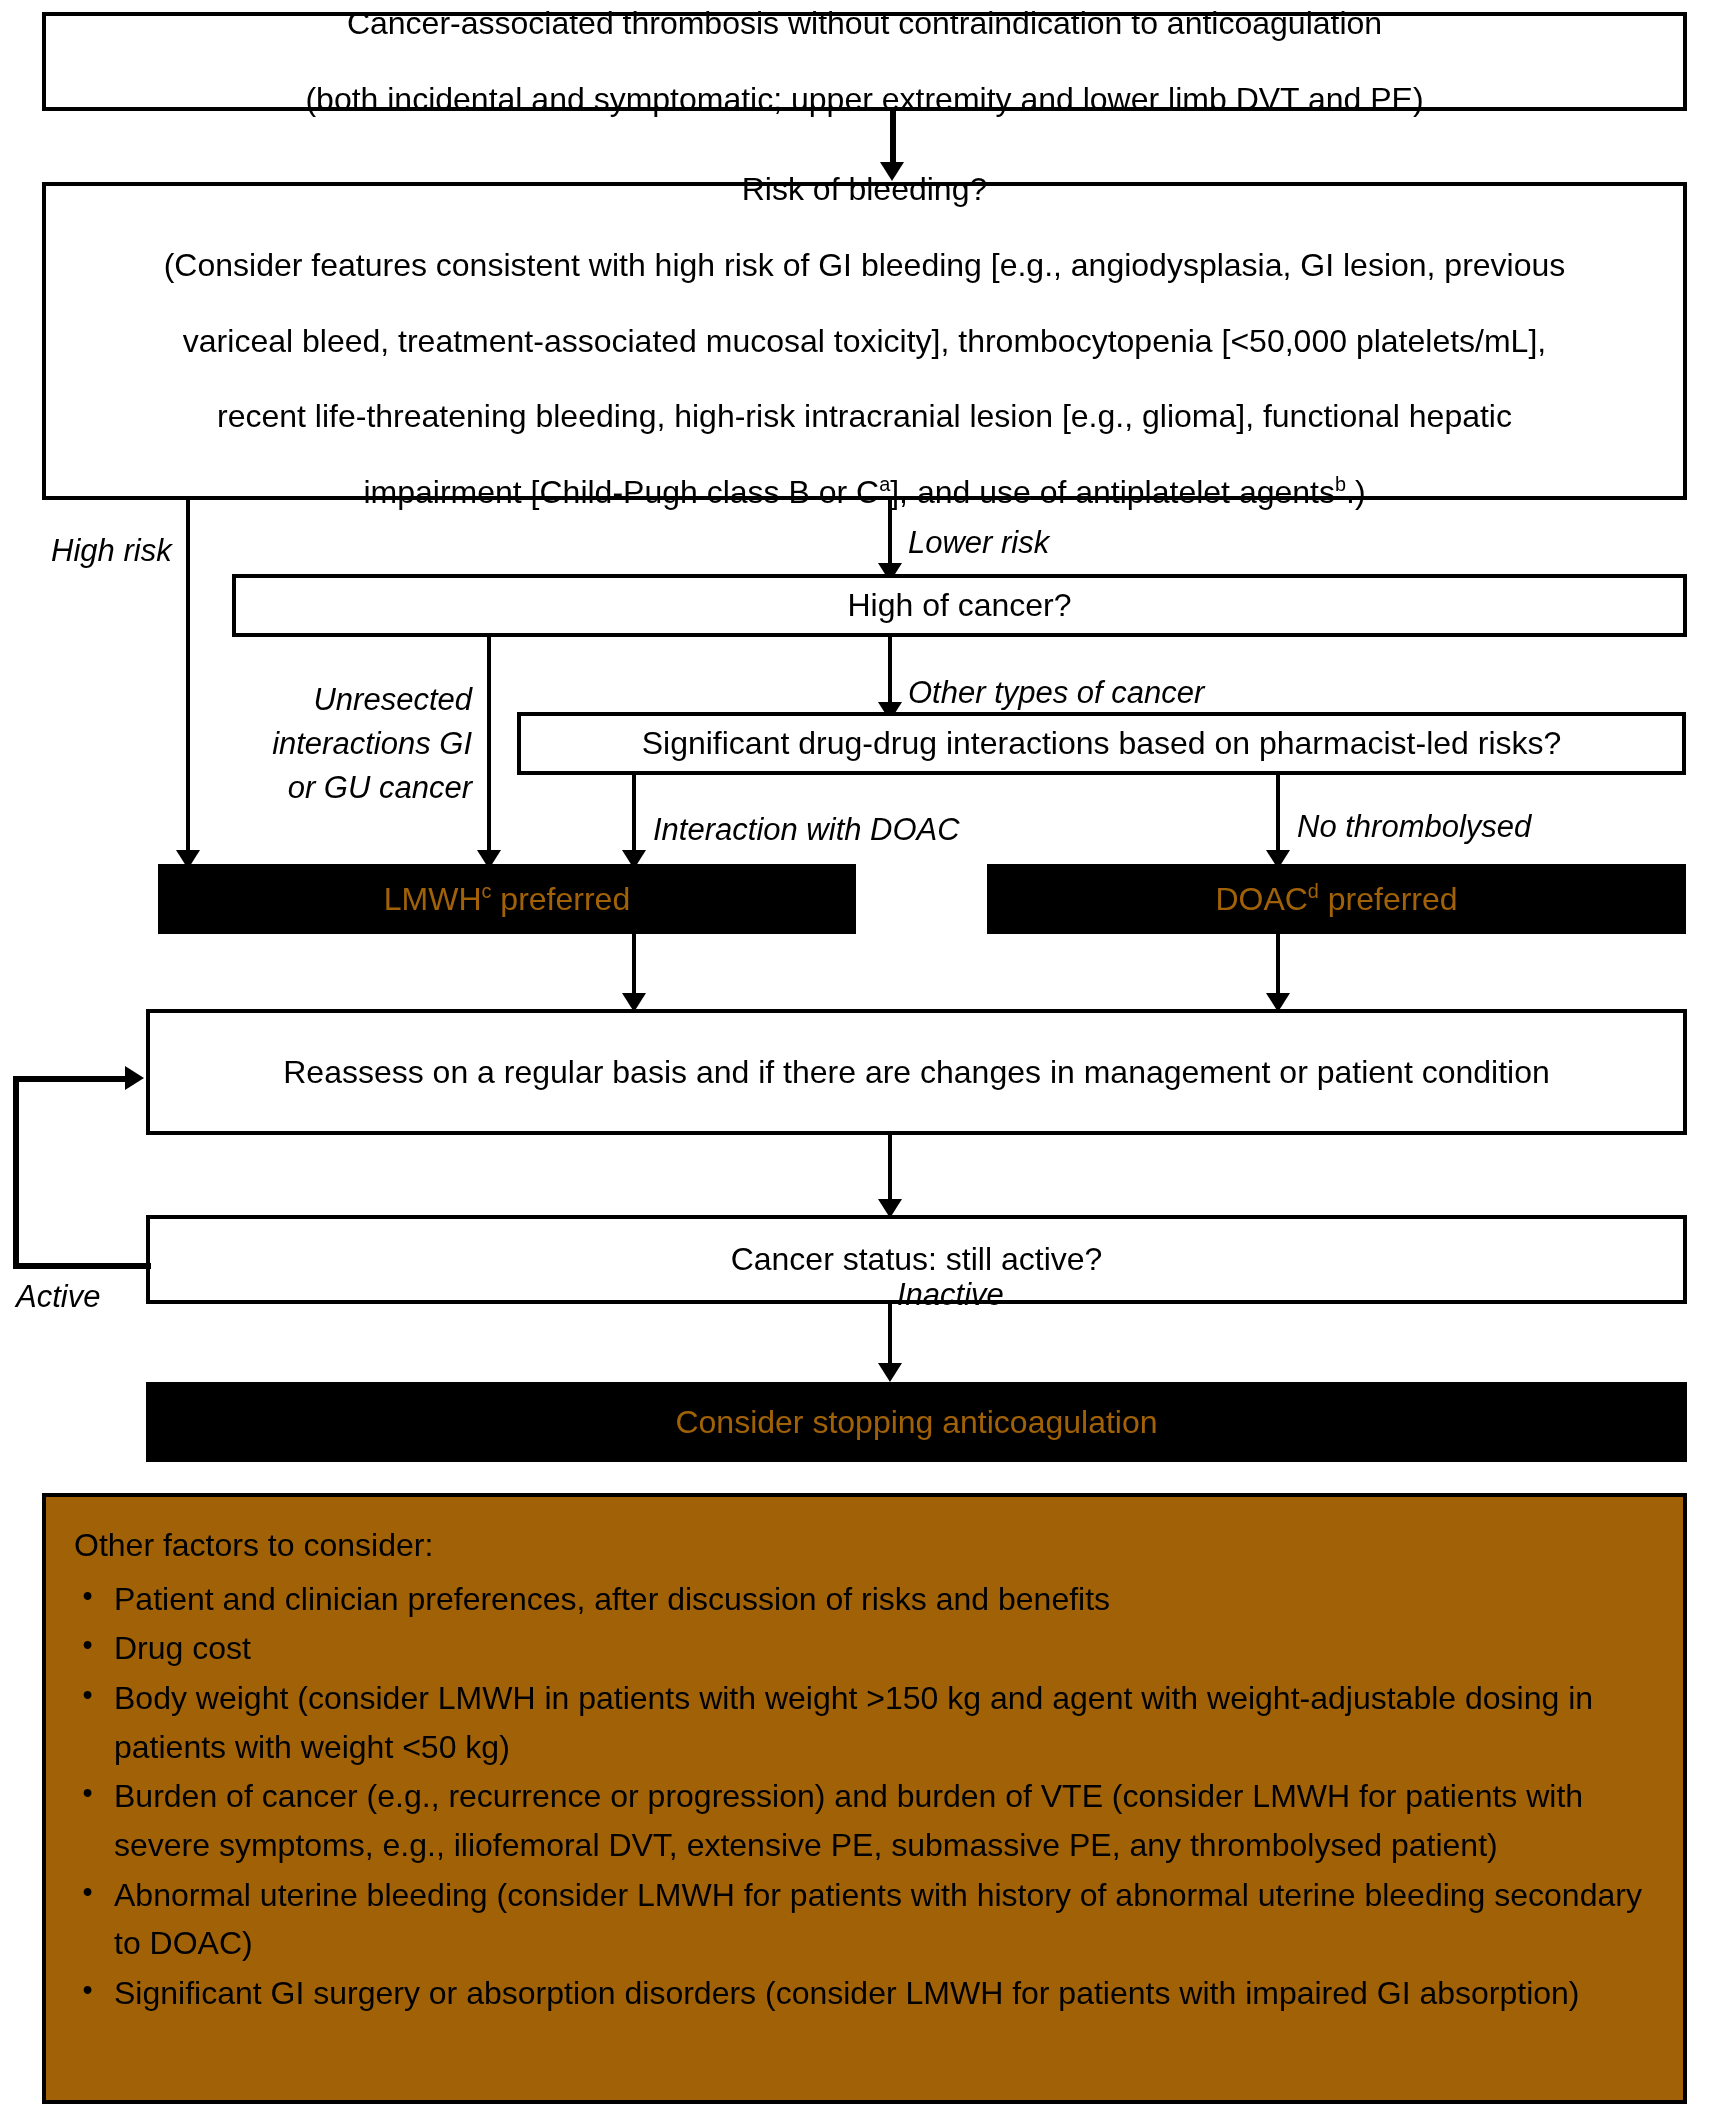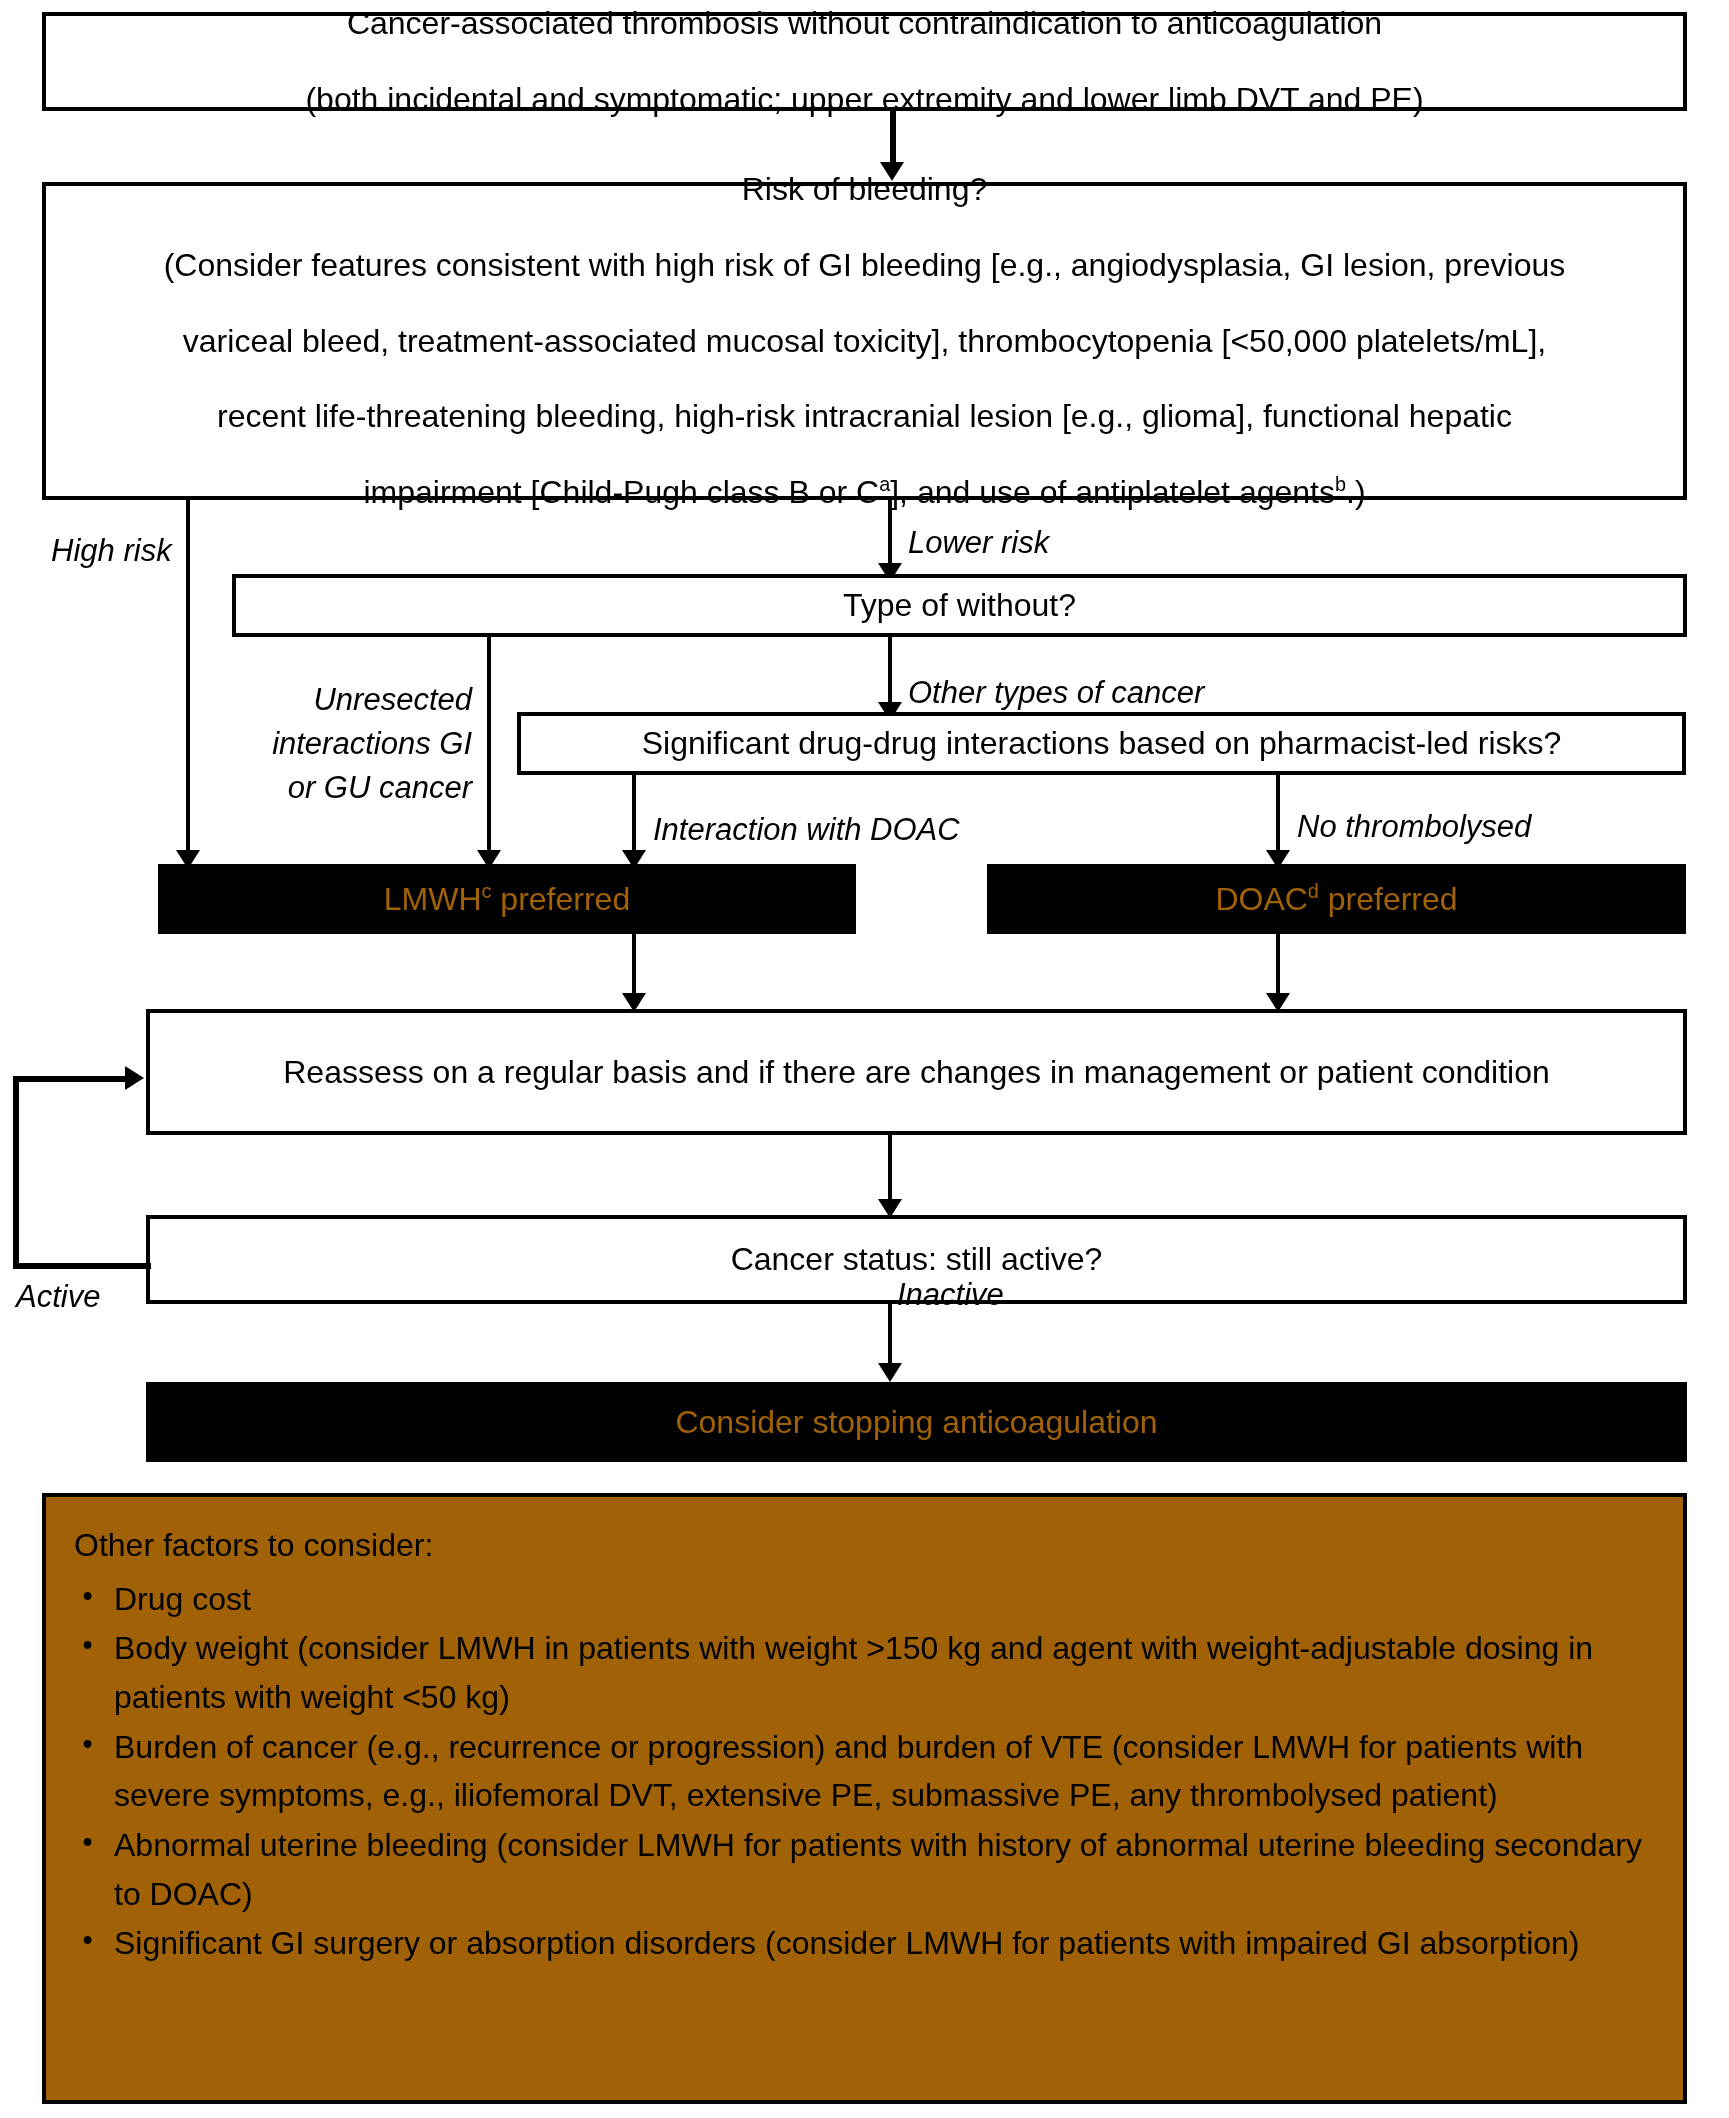--- a/index.html
+++ b/index.html
@@ -126,21 +126,21 @@
 
   <div class="vline" style="left:186px; top:500px; width:3.8px; height:356px;"></div>
   <div class="arrowdown" style="left:176px; top:850px;"></div>
   <div class="elabel right" style="left:10.7px; top:529px; width:161px;">High risk</div>
 
   <div class="vline" style="left:888px; top:500px; width:3.8px; height:69px;"></div>
   <div class="arrowdown" style="left:878px; top:563px;"></div>
   <div class="elabel" style="left:908px; top:521px;">Lower risk</div>
 
   <div class="node" id="n-ctype" style="left:232px; top:574px; width:1455px; height:63px;">
-    <span class="ln">Type of without?</span>
+    <span class="ln">High of cancer?</span>
   </div>
 
   <div class="vline" style="left:487px; top:637px; width:3.8px; height:218px;"></div>
   <div class="arrowdown" style="left:477px; top:850px;"></div>
   <div class="elabel right" style="left:226px; top:678px; width:246px;">
     <span style="display:block">Unresected</span>
     <span style="display:block">interactions GI</span>
     <span style="display:block">or GU cancer</span>
   </div>
 
@@ -195,20 +195,21 @@
   <div class="arrowdown" style="left:878px; top:1363px;"></div>
   <div class="elabel" style="left:897px; top:1273px;">Inactive</div>
 
   <div class="node black" id="n-stop" style="left:146px; top:1382px; width:1541px; height:80px;">
     <span class="ln">Consider stopping anticoagulation</span>
   </div>
 
   <div id="notes" style="left:42px; top:1493px; width:1645px; height:611px;">
     <div class="heading">Other factors to consider:</div>
     <ul>
+      <li>Patient and clinician preferences, after discussion of risks and benefits</li>
       <li>Drug cost</li>
       <li>Body weight (consider LMWH in patients with weight &gt;150 kg and agent with weight-adjustable dosing in patients with weight &lt;50 kg)</li>
       <li>Burden of cancer (e.g., recurrence or progression) and burden of VTE (consider LMWH for patients with severe symptoms, e.g., iliofemoral DVT, extensive PE, submassive PE, any thrombolysed patient)</li>
       <li>Abnormal uterine bleeding (consider LMWH for patients with history of abnormal uterine bleeding secondary to DOAC)</li>
       <li>Significant GI surgery or absorption disorders (consider LMWH for patients with impaired GI absorption)</li>
     </ul>
   </div>
 
 </div>
 

